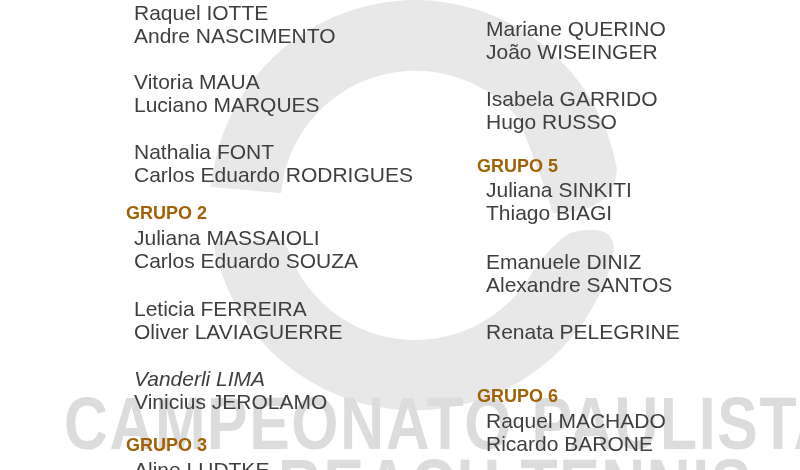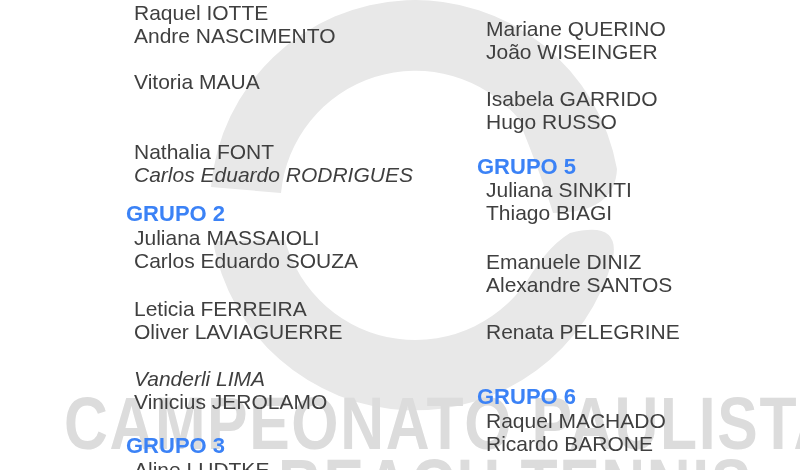--- a/index.html
+++ b/index.html
@@ -42,33 +42,33 @@
   
   .line {
     position: absolute;
     font-size: 21px;
     line-height: 23px;
     color: #3f3f3f;
     white-space: nowrap;
   }
   .heading {
     font-weight: bold;
-    font-size: 22px;
-    color: #3b82f6;
+    font-size: 18px;
+    color: #a16207;
   }
   
   .lx  { left: 134px; }
   .lhx { left: 126px; }
   
   .rx  { left: 486px; }
   .rhx { left: 477px; }
 
   .l1  { top: 1px; }   .l2  { top: 24px; }
   .l3  { top: 70px; }  .l4  { top: 93px; }
-  .l5  { top: 140px; } .l6  { top: 163px; font-style: italic; }
+  .l5  { top: 140px; } .l6  { top: 163px; }
   .lh2 { top: 202px; }
   .l7  { top: 226px; } .l8  { top: 249px; text-align: center; }
   .l9  { top: 297px; } .l10 { top: 320px; }
   .l11 { top: 367px; font-style: italic; } .l12 { top: 390px; }
   .lh3 { top: 434px; }
   .l13 { top: 458px; }
 
   .r1  { top: 17px; }  .r2  { top: 40px; }
   .r3  { top: 87px; }  .r4  { top: 110px; }
   .rh5 { top: 155px; }
@@ -100,20 +100,21 @@
     </g>
   </svg>
 
   <div class="wm-text wm-line1">CAMPEONATO PAULISTA</div>
   <div class="wm-text wm-line2">BEACH TENNIS</div>
 
   <div class="line lx l1">Raquel IOTTE</div>
   <div class="line lx l2">Andre NASCIMENTO</div>
 
   <div class="line lx l3">Vitoria MAUA</div>
+  <div class="line lx l4">Luciano MARQUES</div>
 
   <div class="line lx l5">Nathalia FONT</div>
   <div class="line lx l6">Carlos Eduardo RODRIGUES</div>
 
   <div class="line heading lhx lh2">GRUPO 2</div>
   <div class="line lx l7">Juliana MASSAIOLI</div>
   <div class="line lx l8">Carlos Eduardo SOUZA</div>
 
   <div class="line lx l9">Leticia FERREIRA</div>
   <div class="line lx l10">Oliver LAVIAGUERRE</div>

